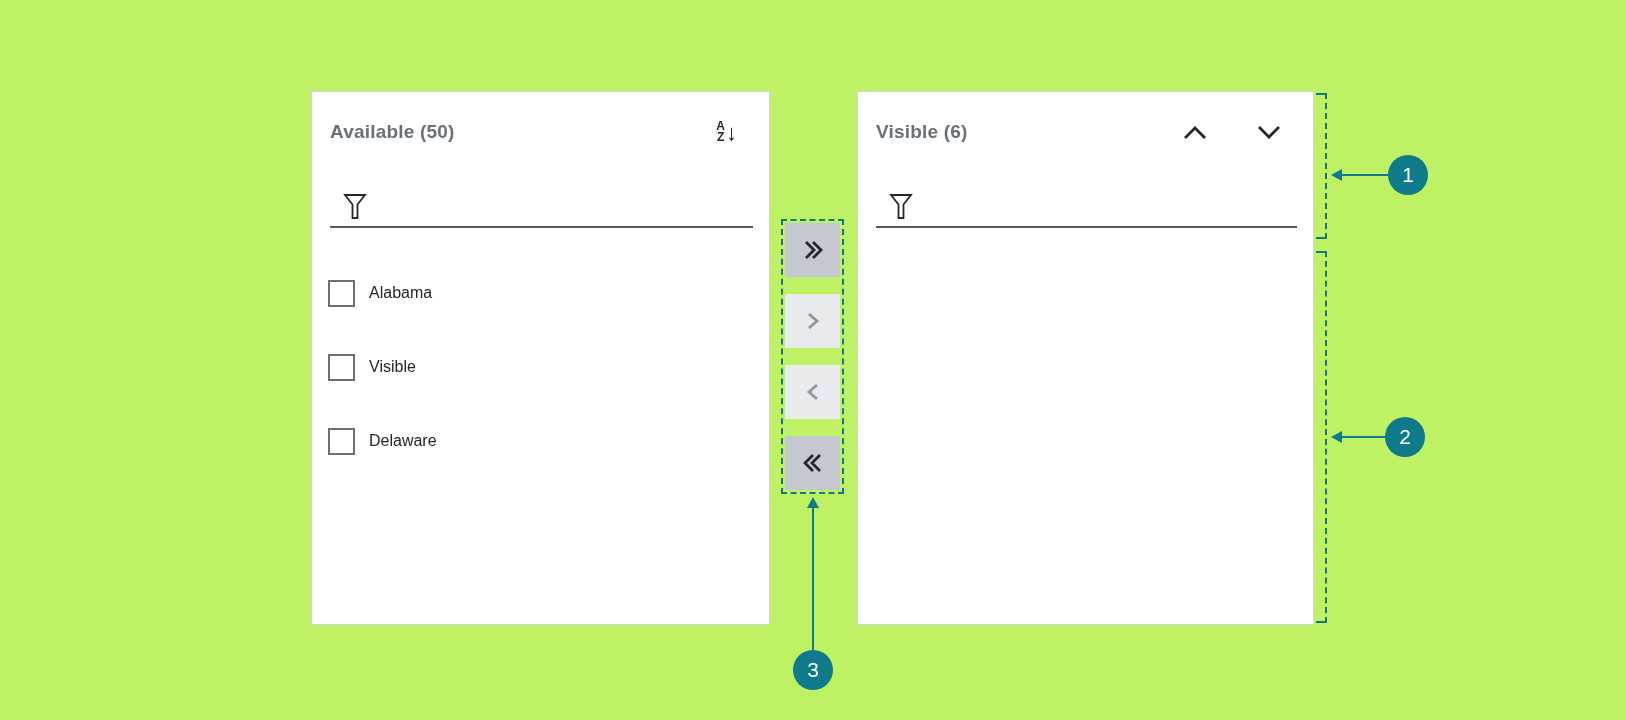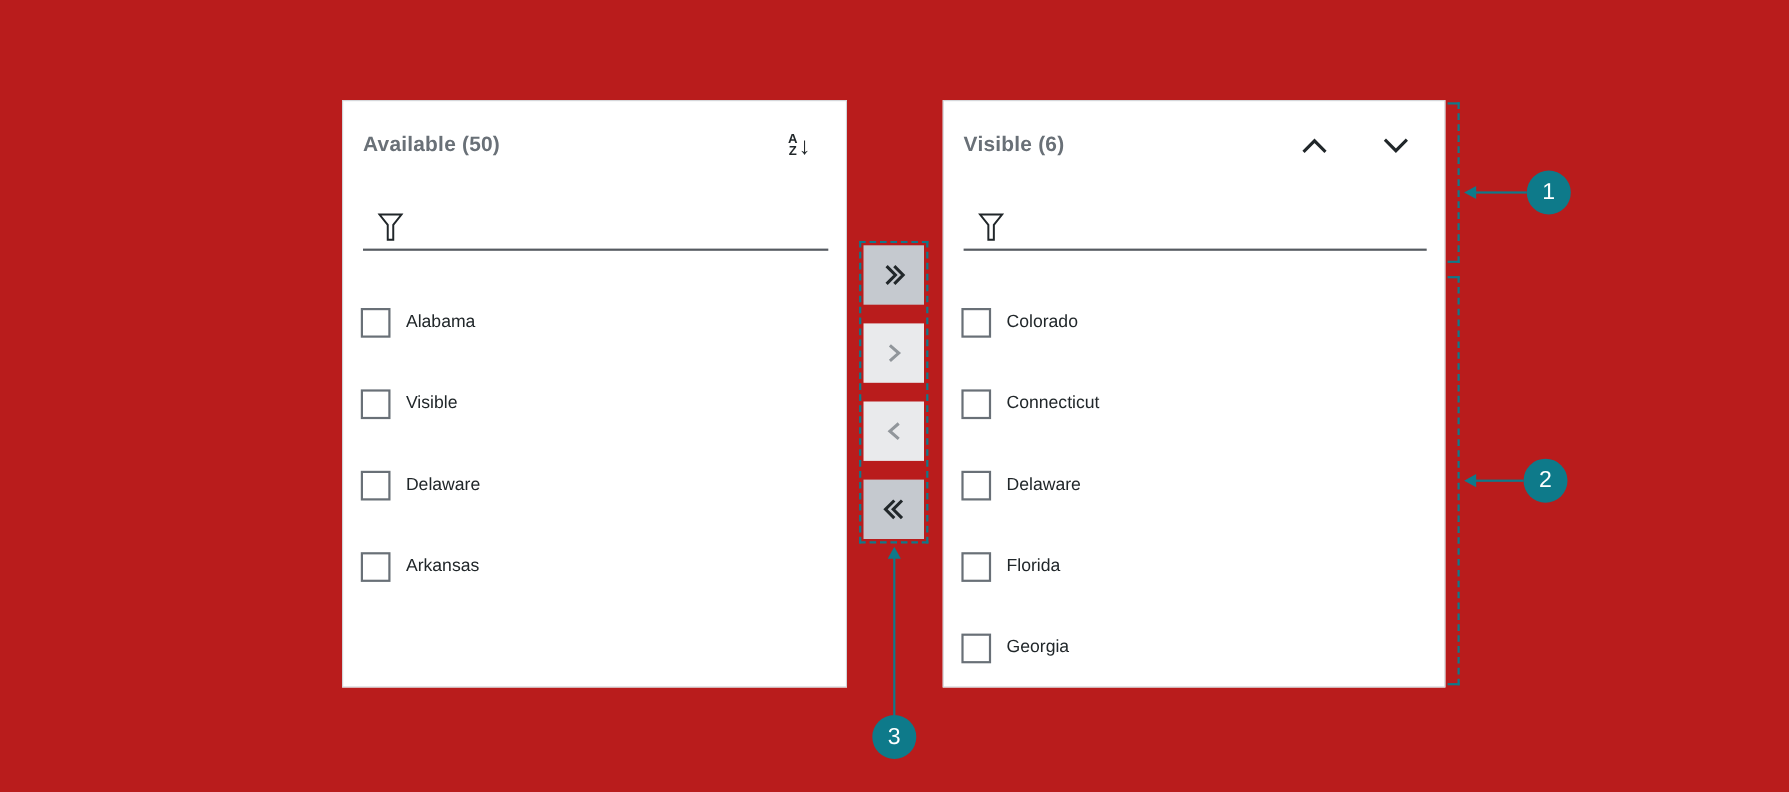--- a/index.html
+++ b/index.html
@@ -1,17 +1,17 @@
 <!DOCTYPE html>
 <html><head>
 <meta charset="utf-8">
 <style>
   html,body{margin:0;padding:0;background:#ffffff;}
   .canvas{
-    position:relative;width:1626px;height:720px;background:#b91c1c;
+    position:relative;width:1626px;height:720px;background:#bef264;
     font-family:"Liberation Sans",sans-serif;overflow:hidden;
   }
   
   .panel{position:absolute;top:91px;height:534px;background:#fff;border:1px solid #d2d5d9;box-sizing:border-box;}
   .panel.left{left:311px;width:459px;}
   .panel.right{left:857px;width:457px;}
   .panel-header{position:absolute;left:18px;right:32px;top:22px;height:36px;display:flex;align-items:center;justify-content:space-between;}
   .panel-title{font-size:19px;font-weight:700;color:#697077;letter-spacing:.2px;}
   .hdr-icons{display:flex;align-items:center;gap:50px;}
   .icon-btn{background:none;border:none;padding:0;margin:0;cursor:pointer;display:flex;align-items:center;color:#21272a;}
@@ -70,24 +70,20 @@
         <span class="row-label">Alabama</span>
       </div>
       <div class="row">
         <span class="checkbox"></span>
         <span class="row-label">Visible</span>
       </div>
       <div class="row">
         <span class="checkbox"></span>
         <span class="row-label">Delaware</span>
       </div>
-      <div class="row">
-        <span class="checkbox"></span>
-        <span class="row-label">Arkansas</span>
-      </div>
     </div>
   </div>
 
   <div class="transfer-group">
     <button class="t-btn enabled" aria-label="Move all items right">
       <svg width="28" height="28" viewBox="0 0 28 28">
         <path d="M7 6 L15 14 L7 22" fill="none" stroke="currentColor" stroke-width="2.8"></path>
         <path d="M14 6 L22 14 L14 22" fill="none" stroke="currentColor" stroke-width="2.8"></path>
       </svg>
     </button>
@@ -124,42 +120,20 @@
           </svg>
         </button>
       </span>
     </div>
     <div class="filter-row">
       <svg width="24" height="28" viewBox="0 0 24 28">
         <path d="M2 2 H22 L14.5 11.5 V25 H9.5 V11.5 Z" fill="none" stroke="#21272a" stroke-width="1.8"></path>
       </svg>
       <input class="filter-input" type="text" value="" aria-label="Filter visible items" style="">
     </div>
-    <div class="list">
-      <div class="row">
-        <span class="checkbox"></span>
-        <span class="row-label">Colorado</span>
-      </div>
-      <div class="row">
-        <span class="checkbox"></span>
-        <span class="row-label">Connecticut</span>
-      </div>
-      <div class="row">
-        <span class="checkbox"></span>
-        <span class="row-label">Delaware</span>
-      </div>
-      <div class="row">
-        <span class="checkbox"></span>
-        <span class="row-label">Florida</span>
-      </div>
-      <div class="row">
-        <span class="checkbox"></span>
-        <span class="row-label">Georgia</span>
-      </div>
-    </div>
   </div>
 
   <div class="bracket b1"></div>
   <div class="bracket b2"></div>
 
   <div class="ann-line-h" style="left:1341px;top:174px;width:47px;"></div>
   <div class="ann-head-left" style="left:1331px;top:169px;"></div>
   <div class="ann-circle" style="left:1388px;top:155px;">
     <span>1</span>
   </div>

